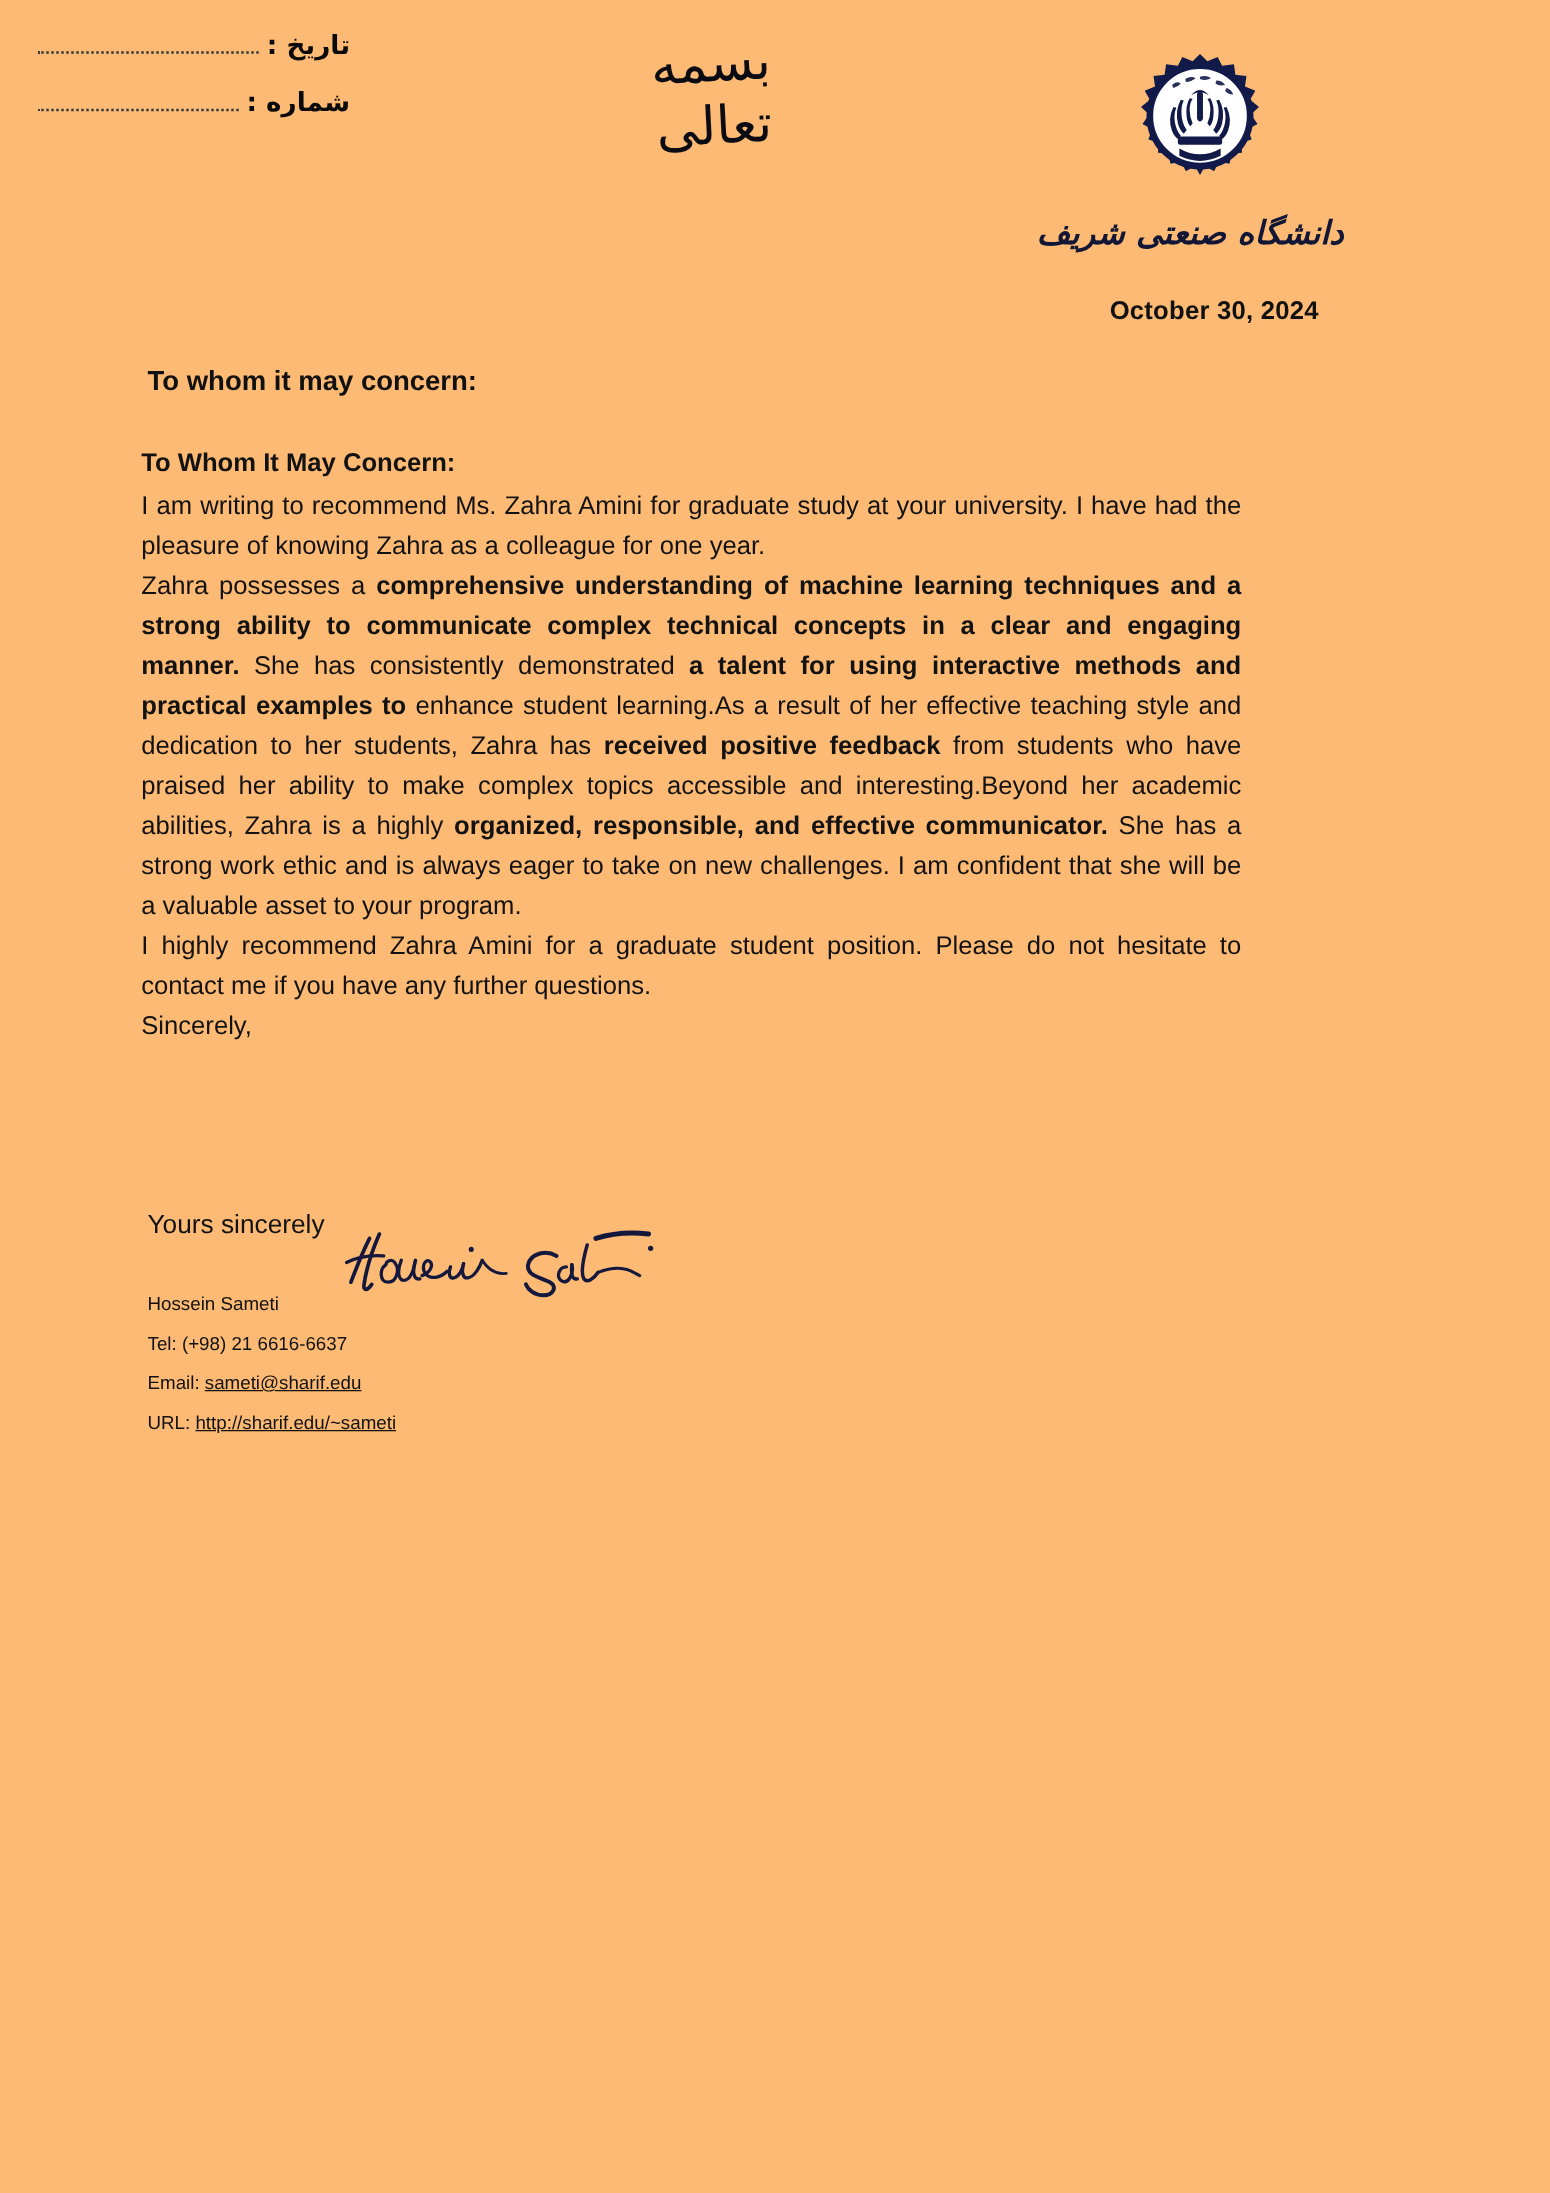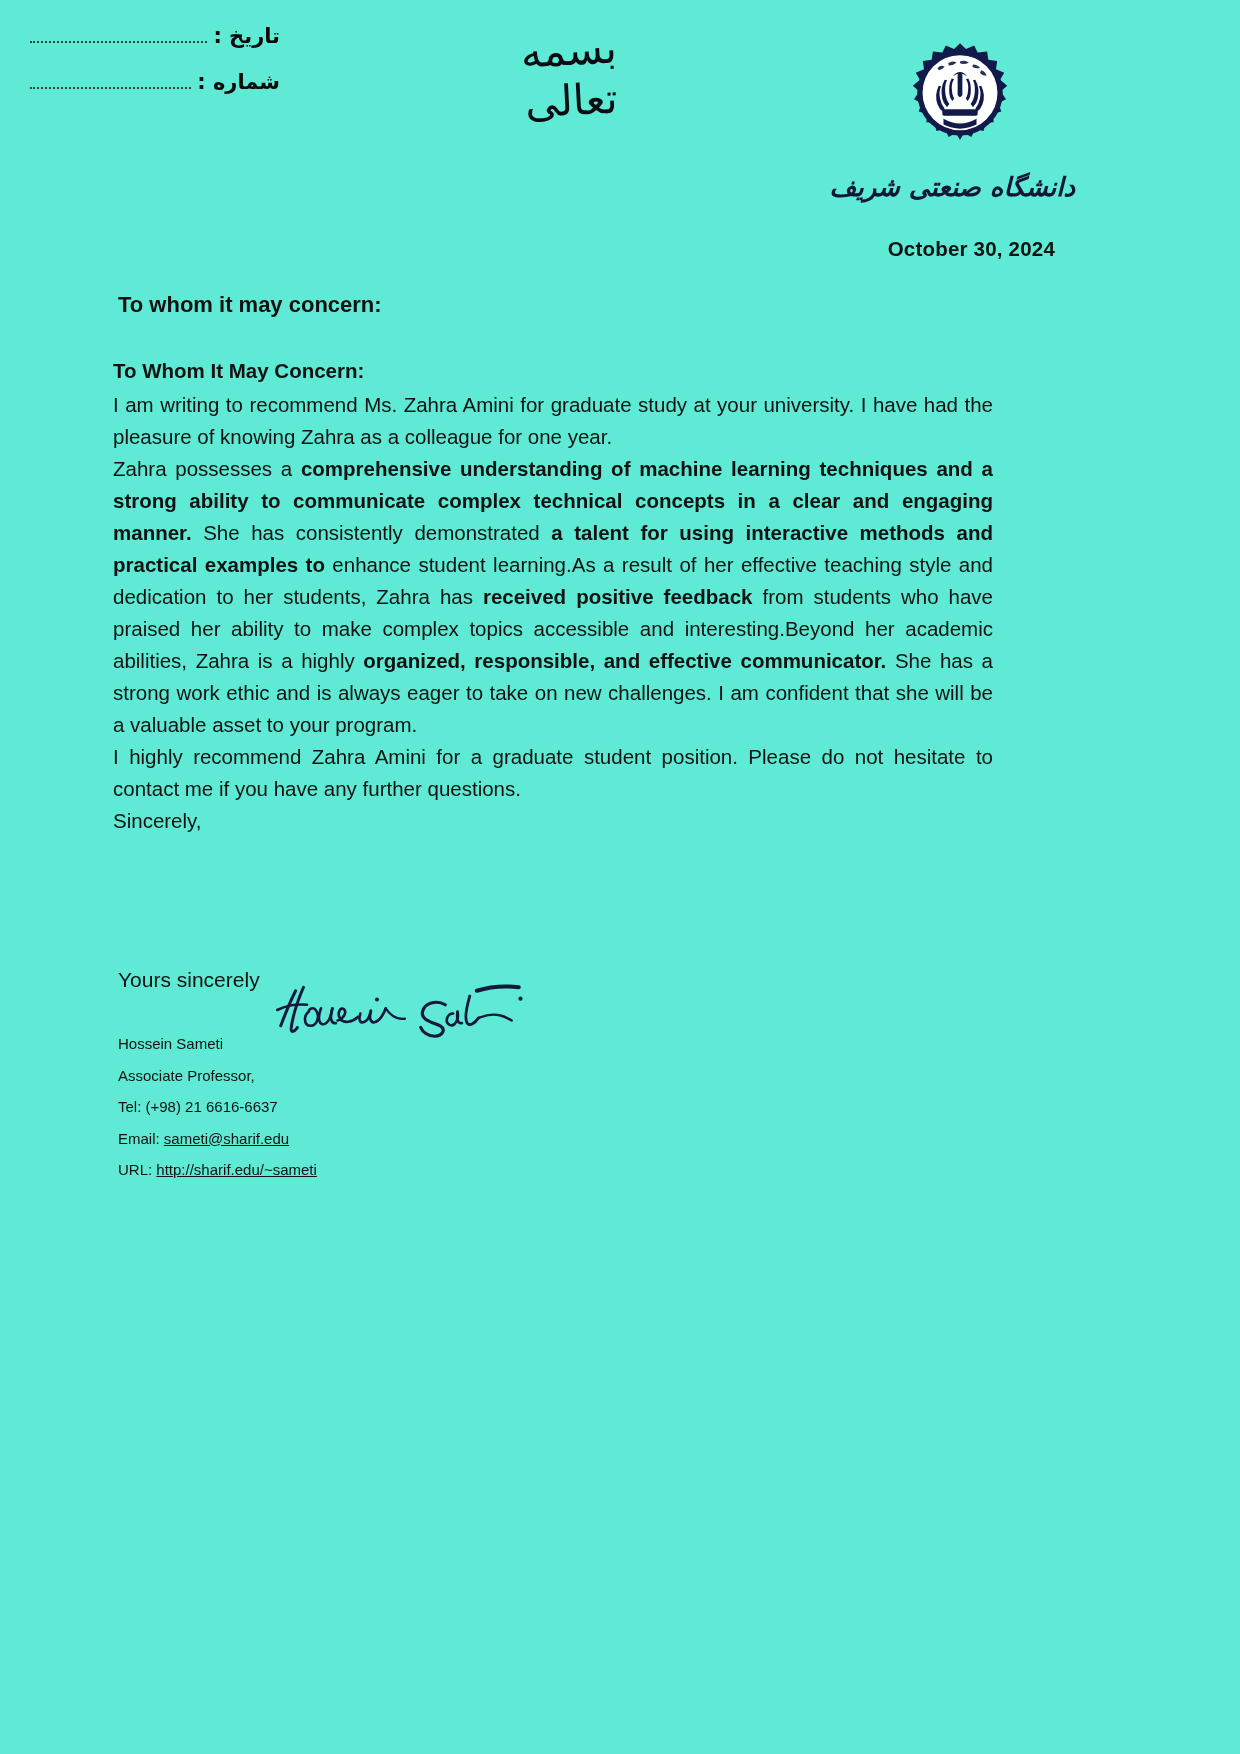--- a/index.html
+++ b/index.html
@@ -8,21 +8,21 @@
     background: #ffffff;
   }
   body {
     font-family: "Liberation Sans", "DejaVu Sans", sans-serif;
     color: #111111;
   }
   .page {
     position: relative;
     width: 1240px;
     height: 1754px;
-    background: #5eead4;
+    background: #fdba74;
     overflow: hidden;
   }
 
   
   .letterhead-fields {
     position: absolute;
     left: 30px;
     top: 24px;
     width: 250px;
     direction: rtl;
@@ -279,21 +279,20 @@
       <path d="M234 49 C242 46 250 44 258 46 C264 47 268 50 272 52" stroke-width="2.8"></path>
 
       <path d="M232 18 C248 13 264 12 280 14" stroke-width="4.6"></path>
 
       <circle cx="282" cy="27" r="2.4" fill="#15183d" stroke="none"></circle>
     </g>
   </svg>
 
   <div class="signer-block">
     <div>Hossein Sameti</div>
-    <div>Associate Professor,</div>
     <div>Tel: (+98) 21 6616-6637</div>
     <div>
       <span>Email: </span><a class="link-underline" href="#">sameti@sharif.edu</a>
     </div>
     <div>
       <span>URL: </span><a class="link-underline" href="#">http://sharif.edu/~sameti</a>
     </div>
   </div>
 
 </div>

